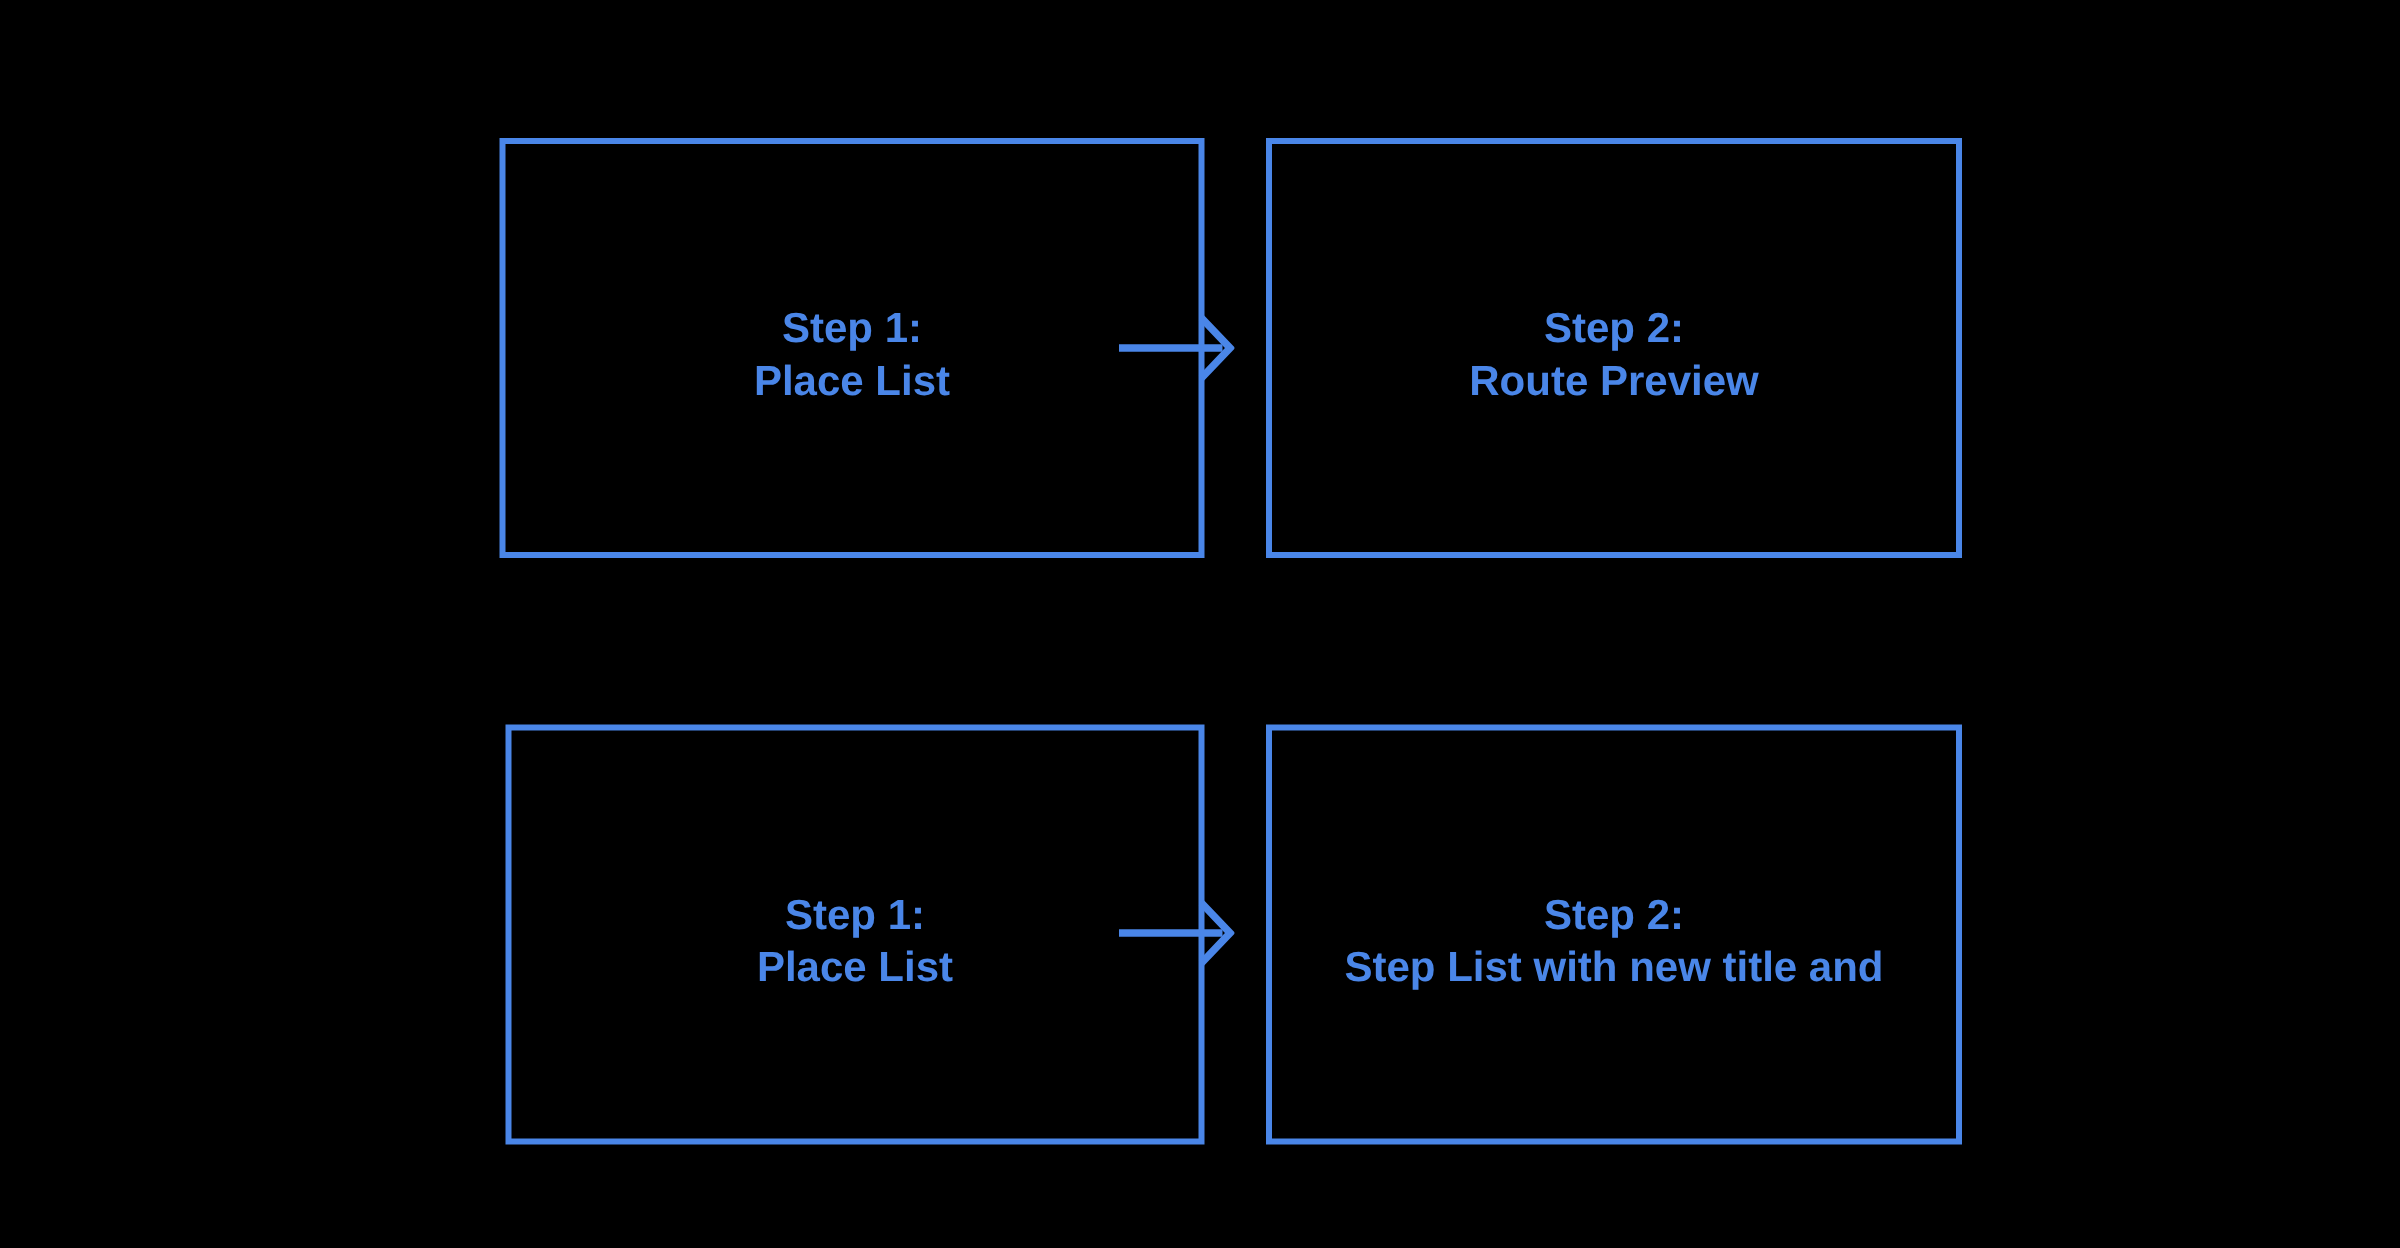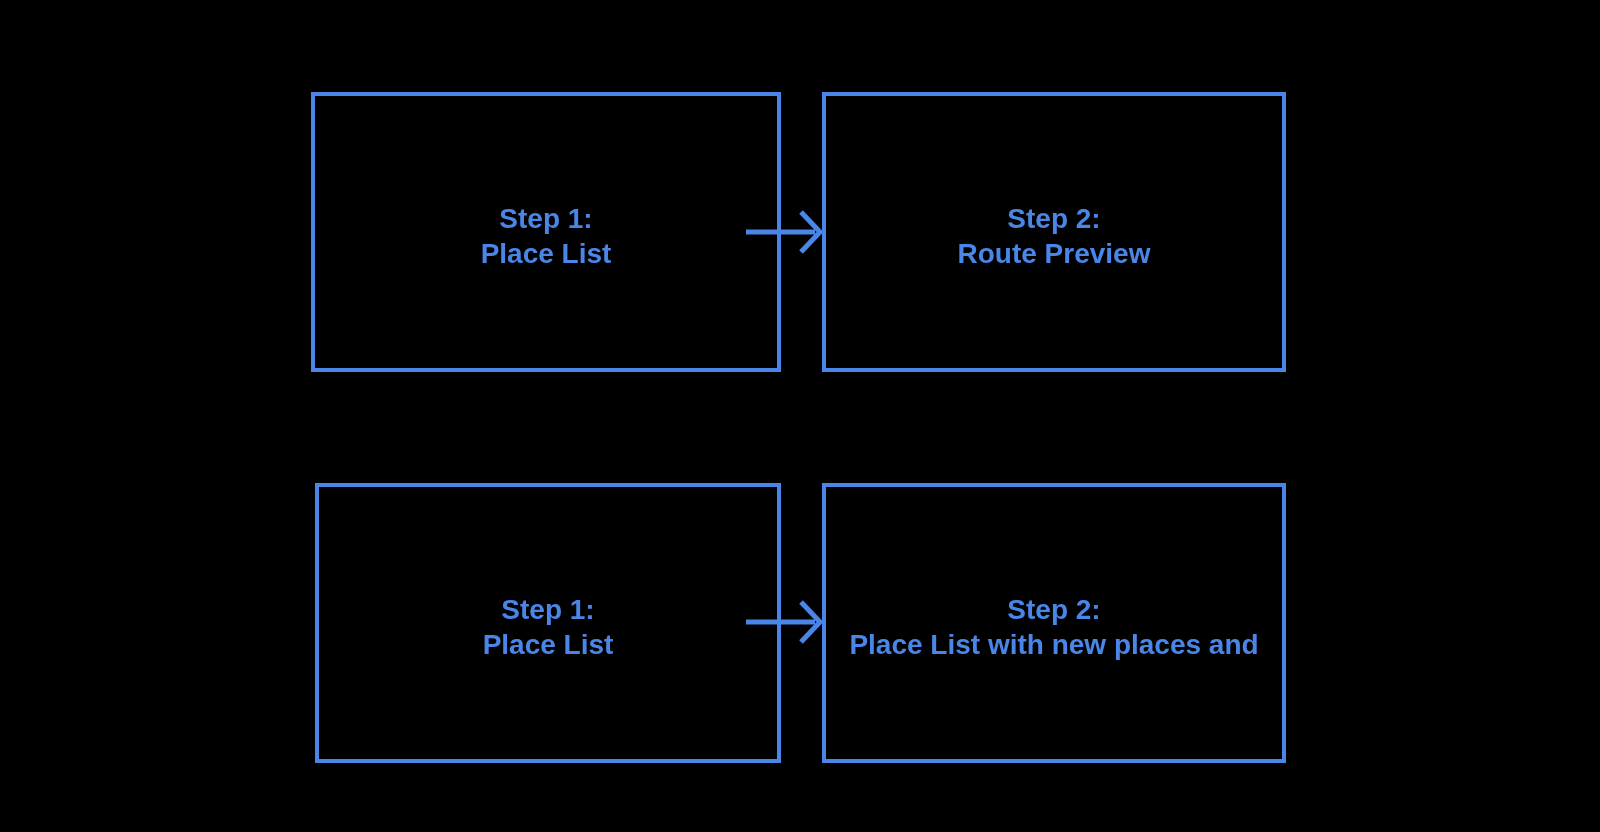--- a/index.html
+++ b/index.html
@@ -23,20 +23,21 @@
     display: flex;
     flex-direction: column;
     align-items: center;
     justify-content: center;
     text-align: center;
     color: var(--accent, #4A86E8);
     font-weight: bold;
     font-size: 28px;
     line-height: 35px;
     padding-top: 8px;
+    margin-left: 22px;
   }
   .step-box .line {
     display: block;
     white-space: nowrap;
   }
   .arrow {
     position: absolute;
     width: 82px;
     height: 50px;
   }
@@ -74,16 +75,16 @@
     <span class="line">Place List</span>
   </div>
 
   <svg class="arrow" style="left:741px; top:597px;" viewBox="0 0 82 50" xmlns="http://www.w3.org/2000/svg">
     <line x1="5" y1="25" x2="74" y2="25"></line>
     <polyline points="60,5 79,25 60,45"></polyline>
   </svg>
 
   <div class="step-box" style="left:822px; top:483px; width:464px; height:280px;">
     <span class="line">Step 2:</span>
-    <span class="line">Place List with new places and</span>
+    <span class="line">Step List with new title and</span>
   </div>
 
 </div>
 
 </body></html>

